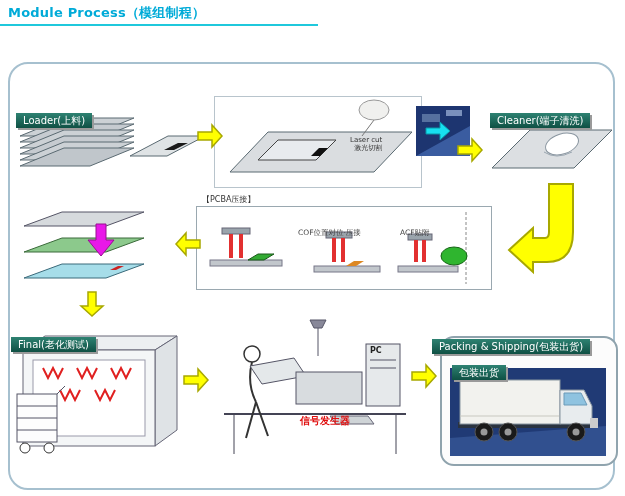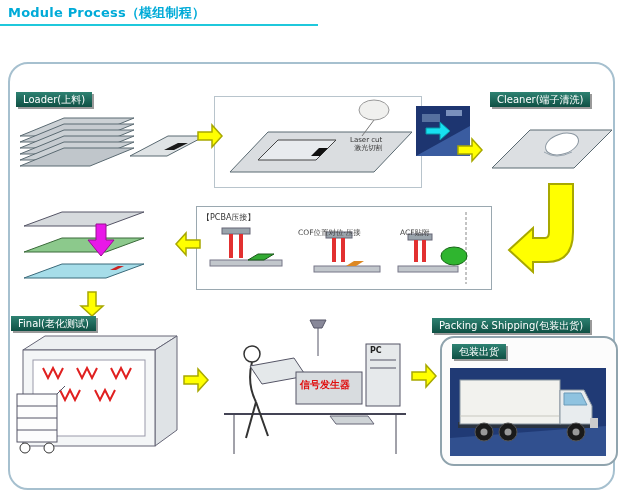--- a/index.html
+++ b/index.html
@@ -15,33 +15,33 @@
     position:absolute; left:0; top:24px; width:318px; height:2px;
     background:#1FC8DC; z-index:6;
   }
   .main-frame {
     position:absolute; left:8px; top:62px; width:603px; height:424px;
     border:2px solid #A6C0CF; border-radius:20px; background:#fff; z-index:0;
   }
   .step-label {
     position:absolute; background:linear-gradient(180deg,#2E8272 0%, #0F5044 100%);
     color:#fff; font-size:10px; line-height:13px; padding:1px 7px;
-    white-space:nowrap; box-shadow:2px 2px 0 #9a9a9a; z-index:5;
+    white-space:nowrap; box-shadow:2px 2px 0 #9a9a9a; z-index:5;margin-top:21px;
   }
   .illus { position:absolute; z-index:2; }
   .arrow { position:absolute; z-index:3; }
   .tiny-note { position:absolute; font-size:7px; line-height:1.15; color:#333; z-index:4; white-space:nowrap;text-align:right; }
   .sub-note { position:absolute; font-size:7.5px; color:#444; z-index:4; white-space:nowrap; }
   .sub-note-lg { position:absolute; font-size:8px; color:#333; z-index:4; white-space:nowrap; }
   .packing-box {
     position:absolute; left:440px; top:336px; width:174px; height:126px;
     border:2px solid #8FA3AD; border-radius:14px; background:#FCFCFC; z-index:1;
   }
   .signal-text {
-    position:absolute; font-size:10px; font-weight:bold; color:#E01010; z-index:4; white-space:nowrap;
+    position:absolute; font-size:10px; font-weight:bold; color:#E01010; z-index:4; white-space:nowrap;margin-top:36px;
   }
   .pc-text { position:absolute; font-size:8px; font-weight:bold; color:#222; z-index:4; }
 </style>
 </head>
 <body>
 
 <div class="canvas">
 
   <div class="page-title">Module Process（模组制程）</div>
   <div class="title-rule"></div>
@@ -134,21 +134,21 @@
       <polygon points="150,60 158,55 168,55 160,60" fill="#DD8822"></polygon>
     </g>
     <g>
       <rect x="212" y="28" width="24" height="6" fill="#9AA4AC" stroke="#667"></rect>
       <rect x="218" y="34" width="4" height="22" fill="#E23030"></rect>
       <rect x="226" y="34" width="4" height="22" fill="#E23030"></rect>
       <rect x="202" y="60" width="60" height="6" fill="#C2C7CC" stroke="#778"></rect>
     </g>
     <ellipse cx="258" cy="50" rx="13" ry="9" fill="#2FB52F" stroke="#156515"></ellipse>
   </svg>
-  <div class="sub-note-lg" style="left:202px; top:212px;">【PCBA压接】</div>
+  <div class="sub-note-lg" style="left:202px; top:194px;">【PCBA压接】</div>
   <div class="sub-note" style="left:298px; top:228px;">COF位置对位·压接</div>
   <div class="sub-note" style="left:400px; top:228px;">ACF贴附</div>
 
   <svg class="arrow" style="left:78px; top:290px;" width="28" height="28" viewBox="0 0 28 28">
     <polygon points="10,2 18,2 18,16 25,16 14,26 3,16 10,16" fill="#FFFF00" stroke="#A8A800" stroke-width="1.5"></polygon>
   </svg>
 
   <div class="step-label" style="left:11px; top:316px;">Final(老化测试)</div>
   <svg class="illus" style="left:5px; top:330px;" width="178" height="132" viewBox="0 0 178 132">
     <polygon points="18,20 40,6 172,6 150,20" fill="#ECEFF1" stroke="#667"></polygon>

